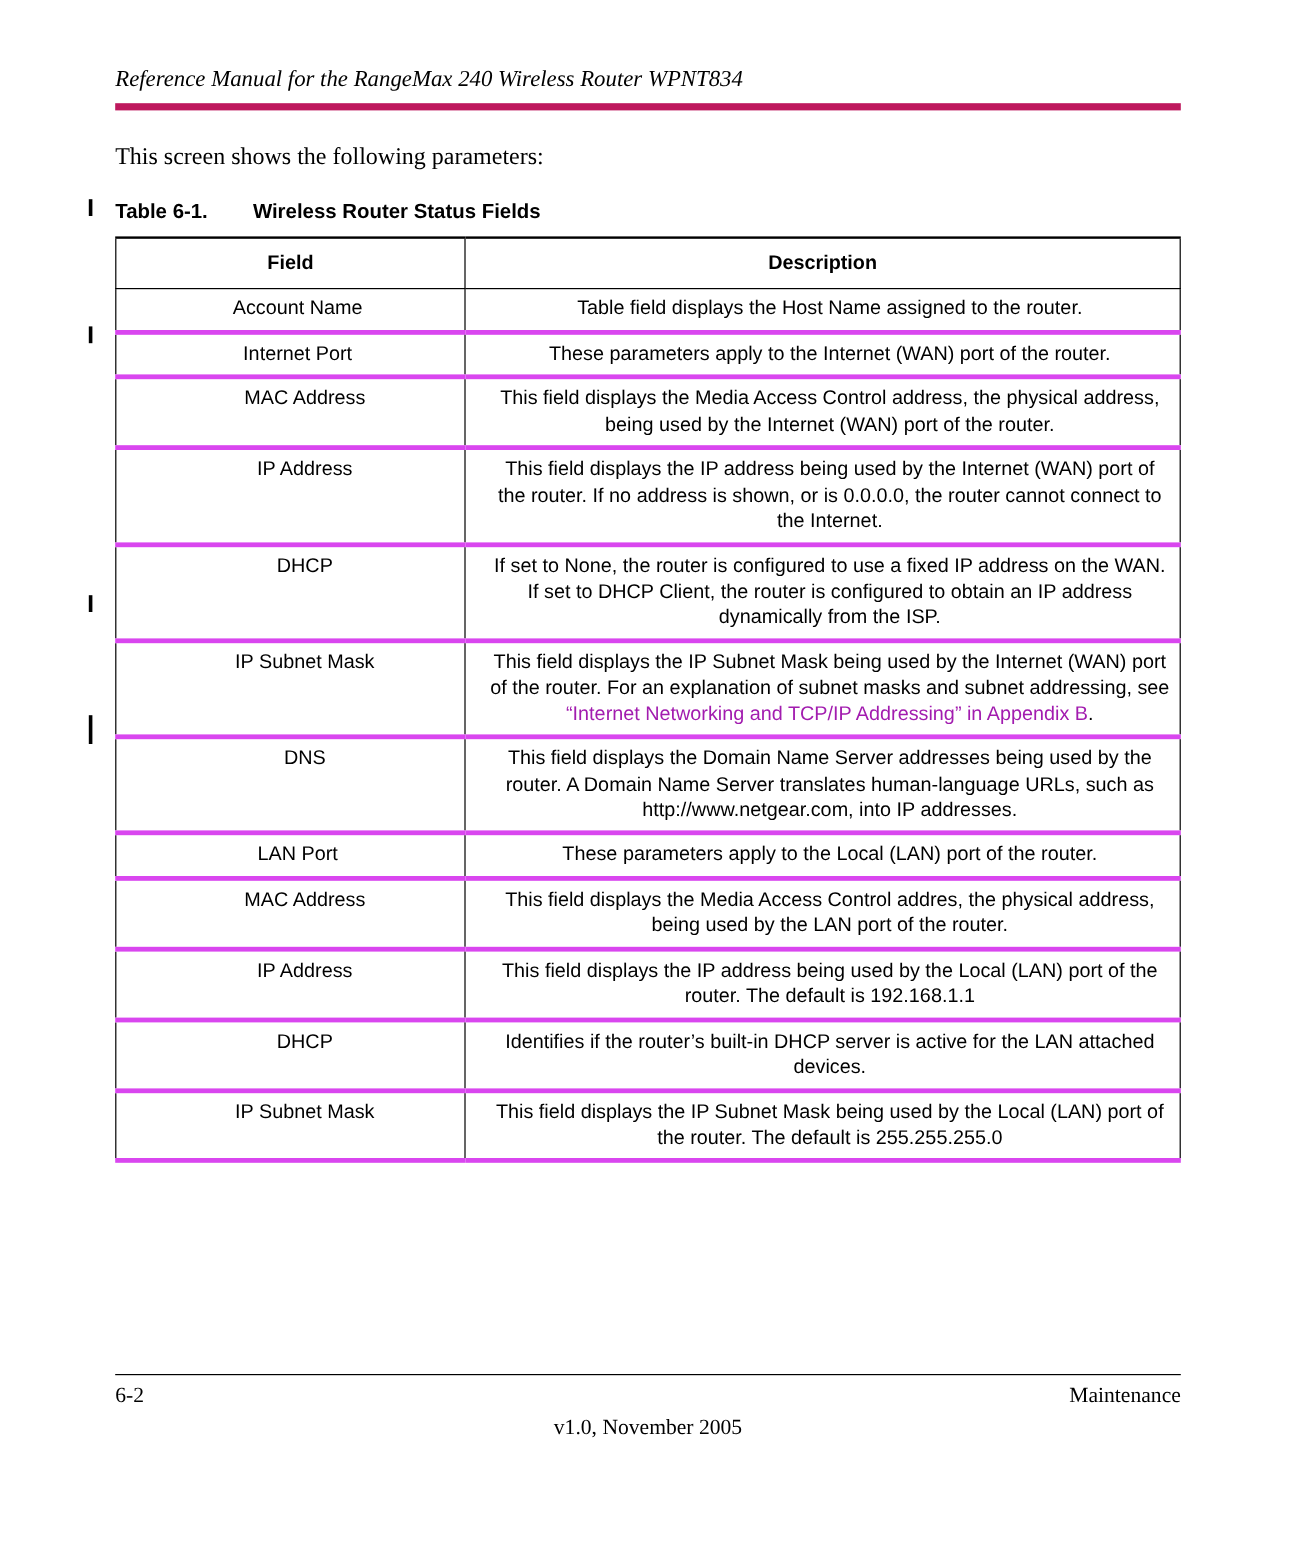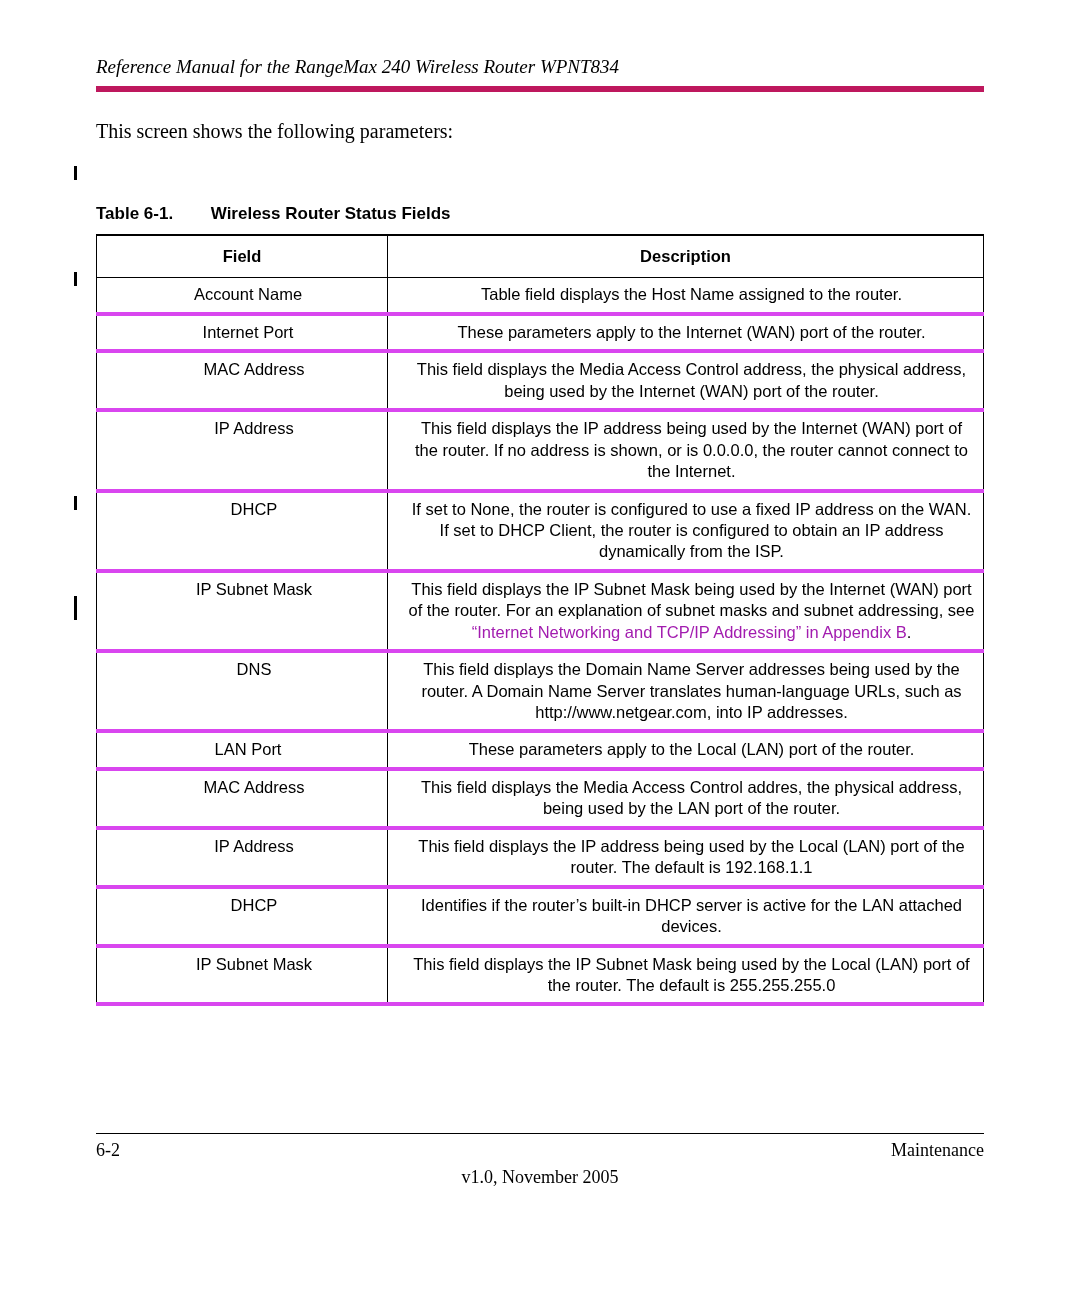--- a/index.html
+++ b/index.html
@@ -32,21 +32,20 @@
   }
   .table-caption {
     font-family: Arial, Helvetica, sans-serif;
     font-weight: bold;
     font-size: 17px;
     margin-bottom: 10px;
   }
   .table-caption .tnum {
     display: inline-block;
     min-width: 110px;
-    margin-top: 37px;
   }
   table.fields {
     border-collapse: collapse;
     width: 100%;
     font-family: Arial, Helvetica, sans-serif;
     font-size: 16.5px;
     line-height: 1.3;
   }
   table.fields th {
     text-align: center;
@@ -78,21 +77,21 @@
   .changebar {
     position: absolute;
     left: 74px;
     width: 3px;
     background: #000;
   }
   .footer {
     position: absolute;
     left: 96px;
     right: 96px;
-    bottom: 108px;
+    bottom: 96px;
   }
   .footer-line {
     border-top: 1.5px solid #000;
     padding-top: 6px;
     display: flex;
     justify-content: space-between;
     font-size: 18px;
   }
   .footer-center {
     text-align: center;

